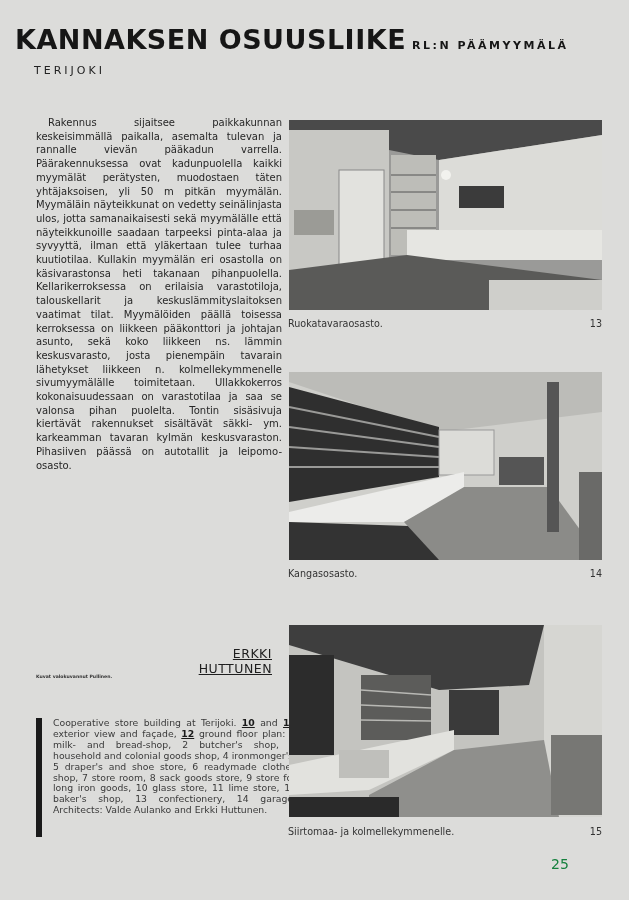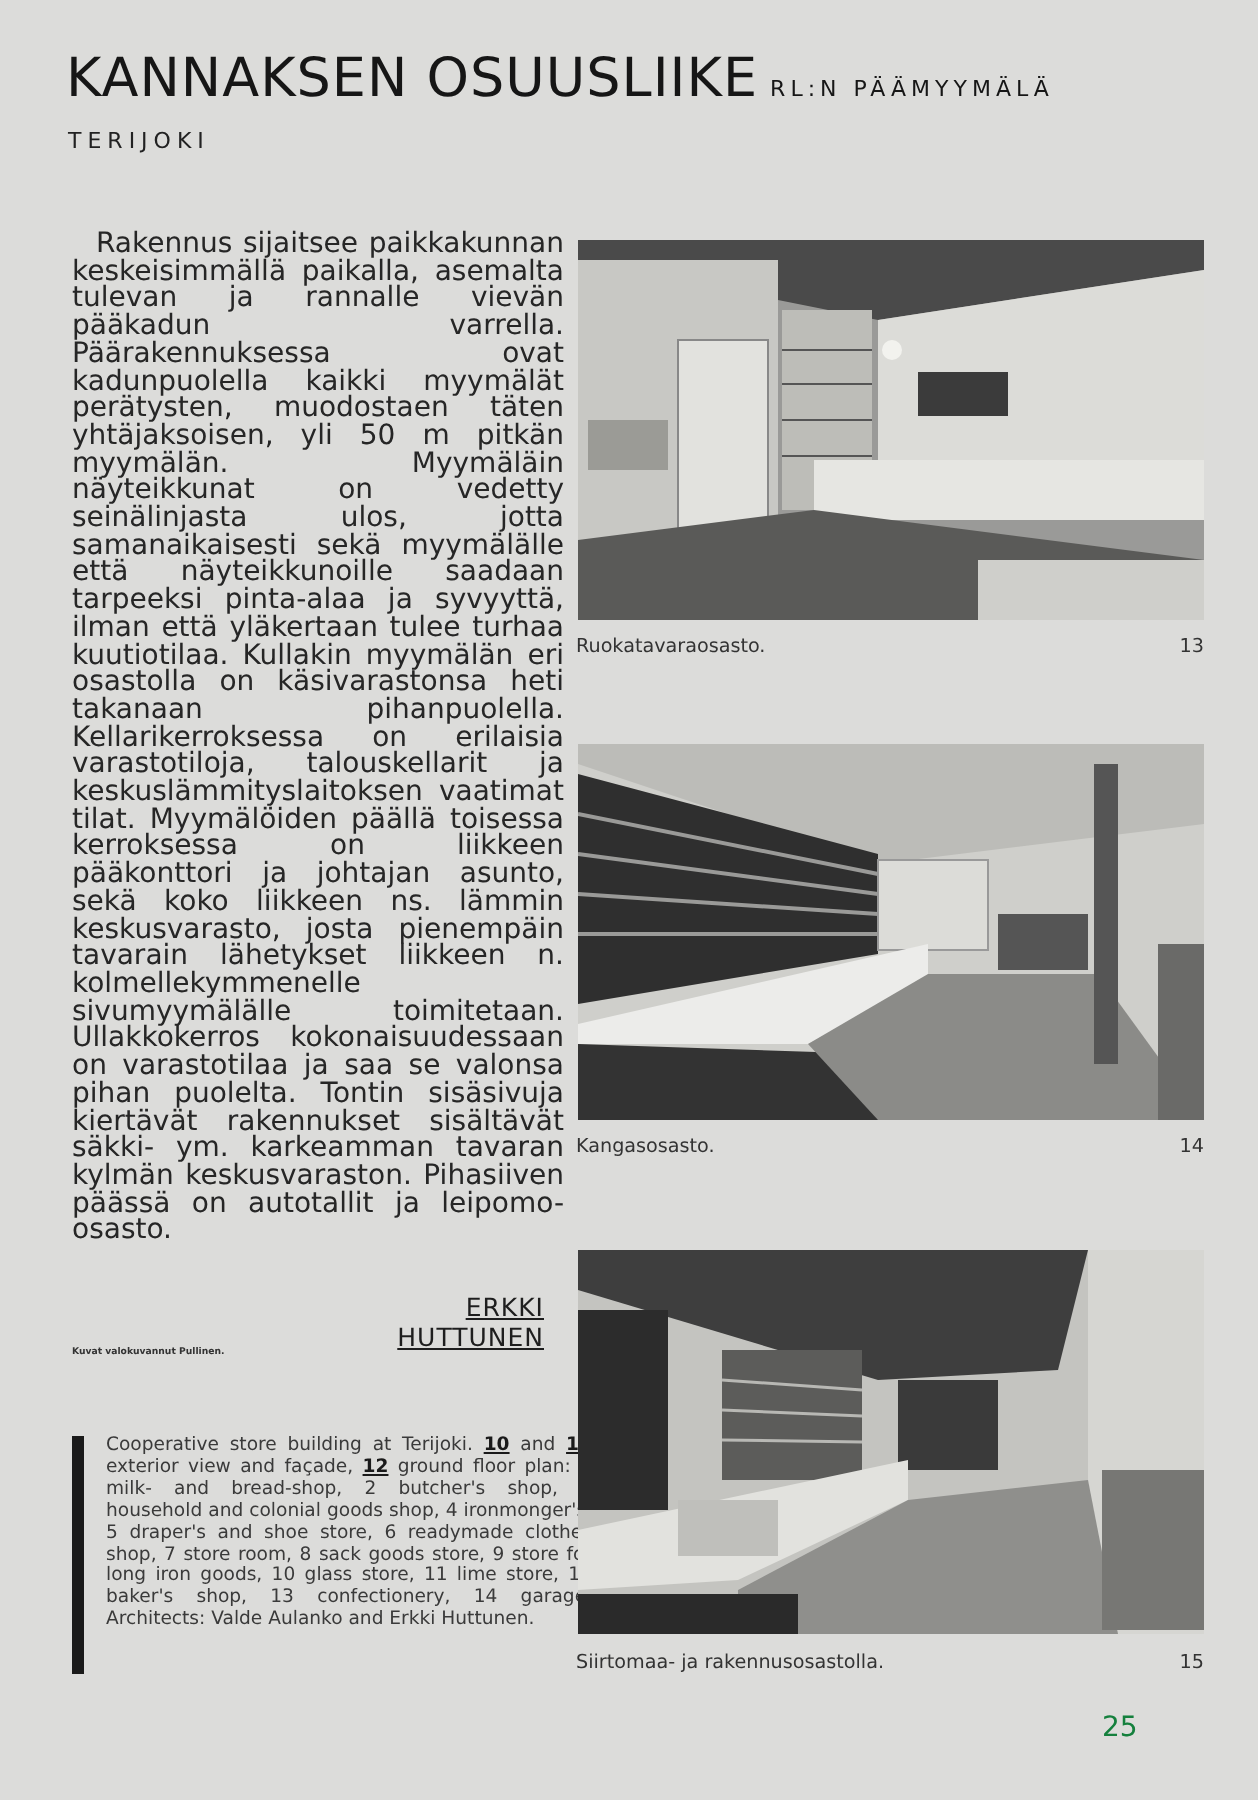--- a/index.html
+++ b/index.html
@@ -3,32 +3,32 @@
 <meta charset="utf-8">
 <style>
   html, body { margin: 0; padding: 0; }
   body {
     width: 629px; height: 900px; position: relative; overflow: hidden;
     background: #dcdcda;
     font-family: "DejaVu Sans", sans-serif;
     color: #1e1e1e;
   }
   .title {
-    position: absolute; left: 33px; top: 24px;
-    font-size: 27px; letter-spacing: 0.5px; font-weight: normal; white-space: nowrap;
+    position: absolute; left: 15px; top: 24px;
+    font-size: 27px; letter-spacing: 0.5px; font-weight: bold; white-space: nowrap;
     font-family: "DejaVu Sans", sans-serif; color: #161616;
   }
   .title .sub { font-size: 11px; letter-spacing: 2.5px; margin-left: 6px; }
   .city {
     position: absolute; left: 34px; top: 64px;
     font-size: 11px; letter-spacing: 3px; color: #222;
   }
   .body-col {
     position: absolute; left: 36px; top: 116px; width: 246px;
-    font-size: 14px; line-height: 13.7px; text-align: justify; color: #262626;
+    font-size: 10px; line-height: 13.7px; text-align: justify; color: #262626;
   }
   .body-col p { margin: 0; text-indent: 12px; }
   .author {
     position: absolute; left: 160px; top: 646px; width: 112px; text-align: right;
     font-size: 12.5px; letter-spacing: 0.5px; color: #1e1e1e; text-decoration: underline;
   }
   .credit {
     position: absolute; left: 36px; top: 674px; font-size: 4.6px; font-weight: bold; color: #333;
   }
   .summary {
@@ -142,17 +142,17 @@
       </g>
     <rect x="160" y="65" width="50" height="45" fill="#3a3a3a"></rect>
     <polygon points="0,140 165,105 165,125 80,165 0,170" fill="#e2e2de"></polygon>
     <rect x="50" y="125" width="50" height="28" fill="#bfbfbb"></rect>
     <polygon points="80,170 165,125 255,115 270,192 80,192" fill="#8f8f8c"></polygon>
     <rect x="0" y="172" width="110" height="20" fill="#2a2a2a"></rect>
     <rect x="262" y="110" width="51" height="80" fill="#777774"></rect>
   </svg>
 </div>
 <div class="caption c3">
-  <span>Siirtomaa- ja rakennusosastolla.</span>
+  <span>Siirtomaa- ja kolmellekymmenelle.</span>
   <span>15</span>
 </div>
 
 <div class="page-num">25</div>
 
 </body></html>

